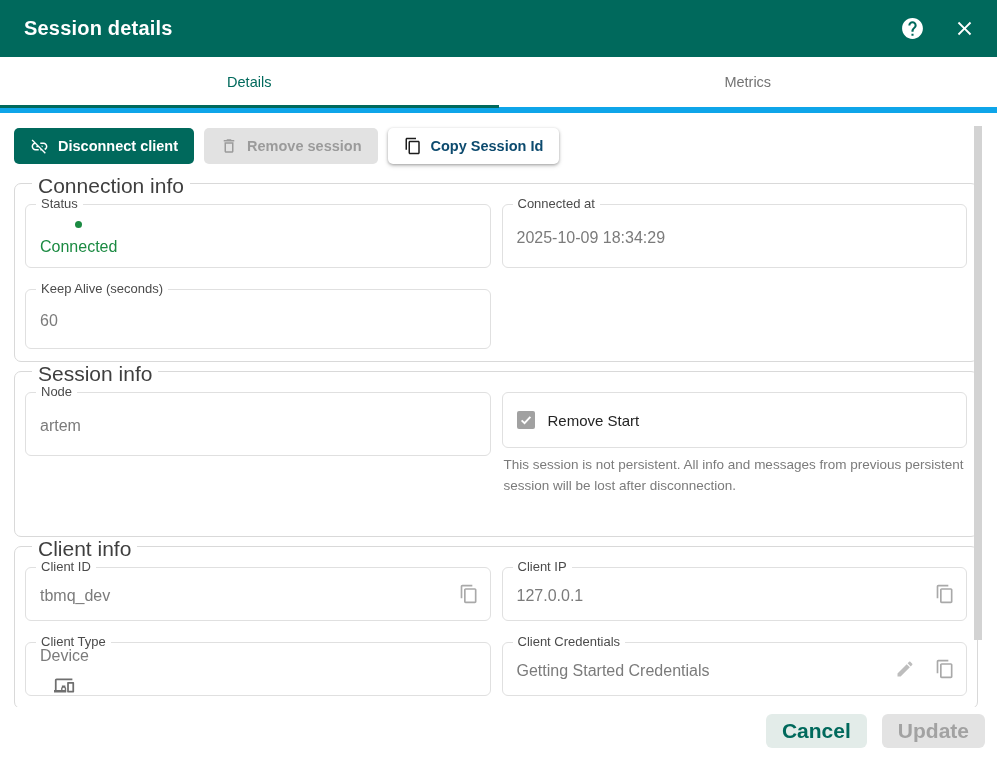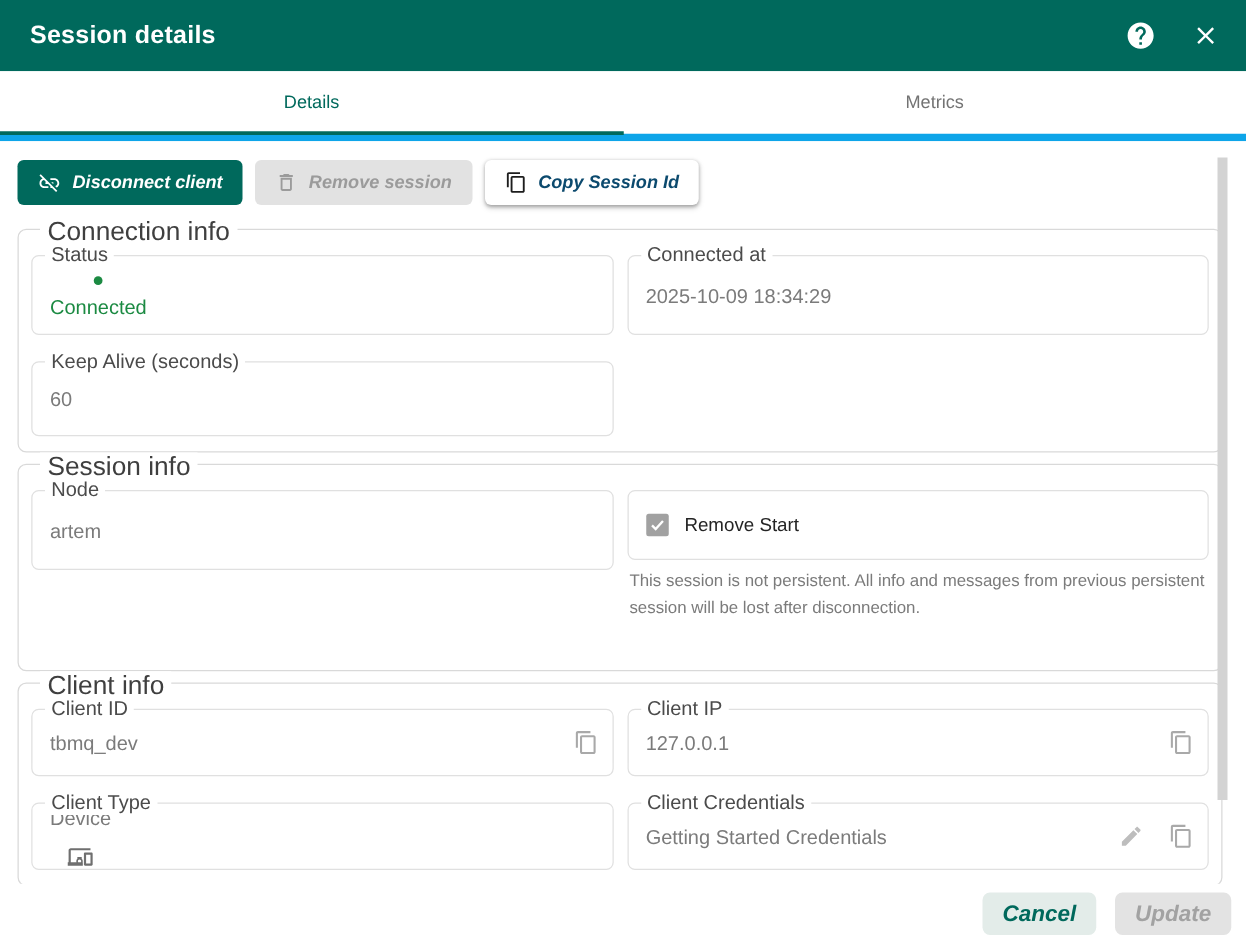--- a/index.html
+++ b/index.html
@@ -62,21 +62,20 @@
   .toolbar {
     display: flex; gap: 10px;
     margin: 15px 14px 19px 14px;
   }
   .btn {
     display: inline-flex; align-items: center; gap: 9px;
     height: 36px; padding: 0 16px;
     border: none; border-radius: 5px;
     font-family: inherit; font-size: 14.5px; font-weight: 600;
     cursor: pointer;
-    font-style: italic;
   }
   .btn-primary { background: #00695c; color: #fff; }
   .btn-disabled { background: #e2e2e2; color: #9b9b9b; cursor: default; }
   .btn-raised {
     background: #fff; color: #0c4a6e;
     box-shadow: 0 1px 3px rgba(0,0,0,.28), 0 2px 5px rgba(0,0,0,.14);
   }
 
   
   .group {
@@ -101,21 +100,21 @@
     background: #fff;
     display: flex; align-items: center;
     padding: 4px 44px 0 14px;
   }
   .h64 { height: 64px; }
   .h60 { height: 60px; }
   .h54 { height: 54px; }
   .field-label {
     position: absolute; top: -9px; left: 10px;
     background: #fff; padding: 0 5px;
-    font-size: 16px; color: #4b4b4b;
+    font-size: 13px; color: #4b4b4b;
     white-space: nowrap;
   }
   .field-value { font-size: 16px; color: #7b7b7b; display: flex; align-items: center; gap: 10px; flex-direction: column; }
   .status-value { color: #1b8a42; }
   .status-dot { width: 7px; height: 7px; border-radius: 50%; background: #1b8a42; display: inline-block; }
 
   .field-actions {
     position: absolute; right: 8px; top: 50%;
     transform: translateY(-50%);
     display: flex; gap: 14px; align-items: center;
@@ -148,21 +147,21 @@
   .session-grid { padding-bottom: 28px; }
 
   
   .footer {
     position: absolute; left: 0; right: 0; bottom: 0;
     height: 54px; background: #fff;
     display: flex; align-items: center; justify-content: flex-end;
     gap: 15px; padding: 0 12px 6px 0;
     z-index: 5;
   }
-  .footer .btn { height: 34px; border-radius: 6px; font-size: 18px; }
+  .footer .btn { height: 34px; border-radius: 6px; font-size: 21px; }
   .btn-cancel { background: #e3ece9; color: #00695c; }
   .btn-update { background: #e3e3e3; color: #a2a2a2; cursor: default; }
 
   
   .scrollbar-thumb {
     position: absolute;
     right: 15px; top: 126px;
     width: 8px; height: 514px;
     background: #d3d3d3;
     z-index: 6;

